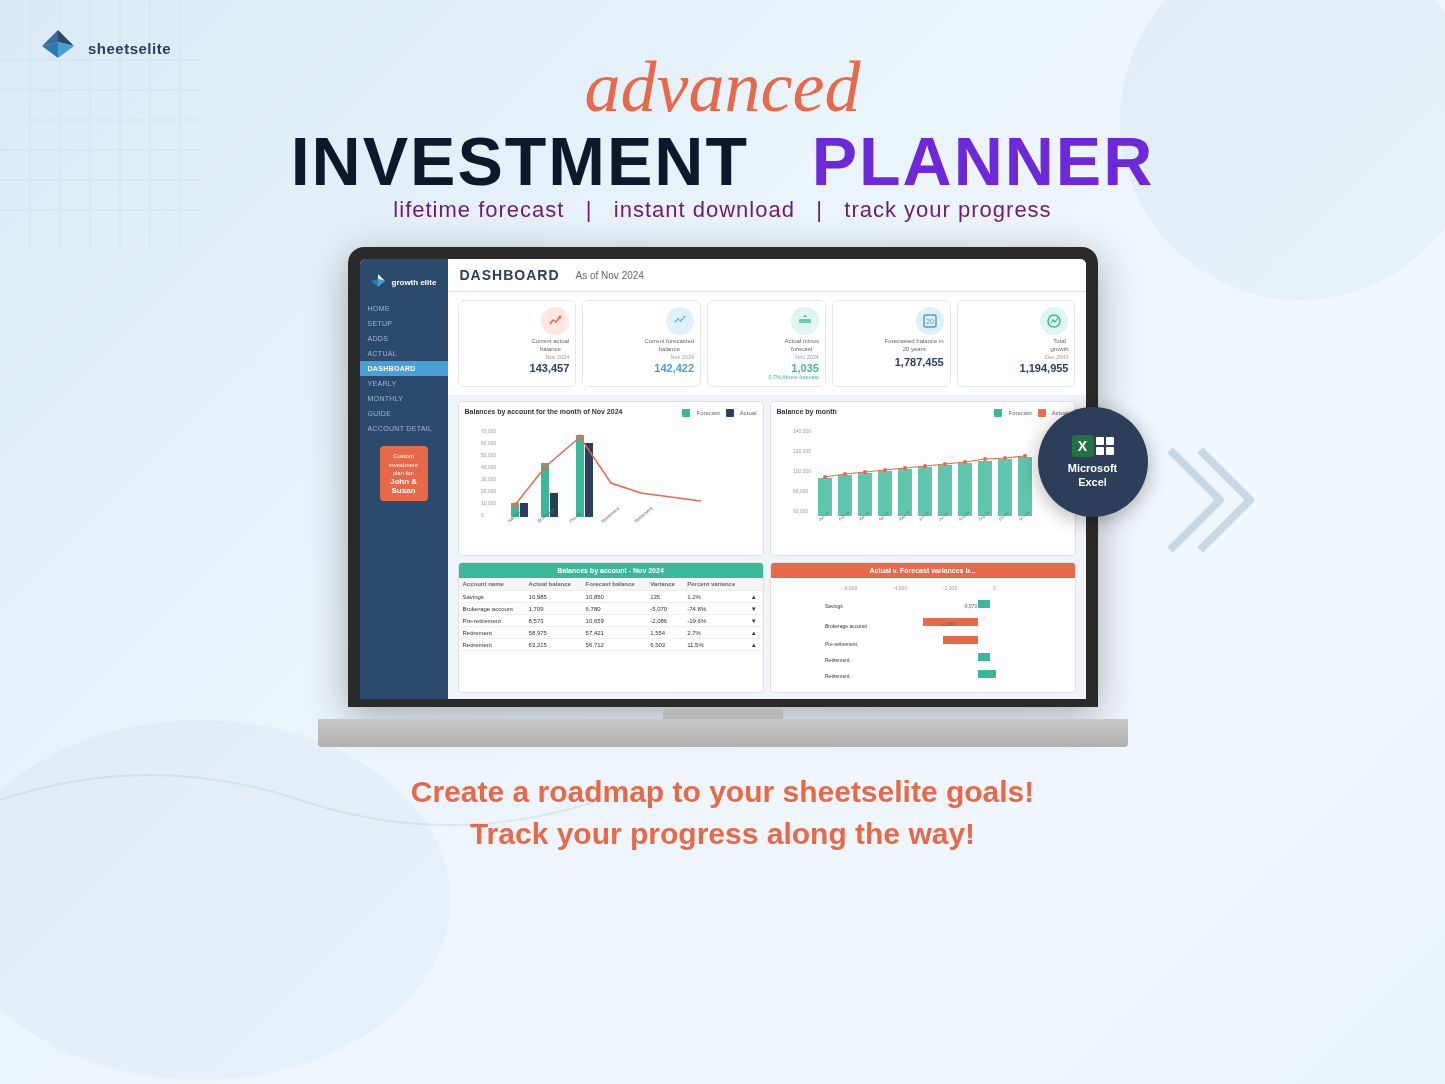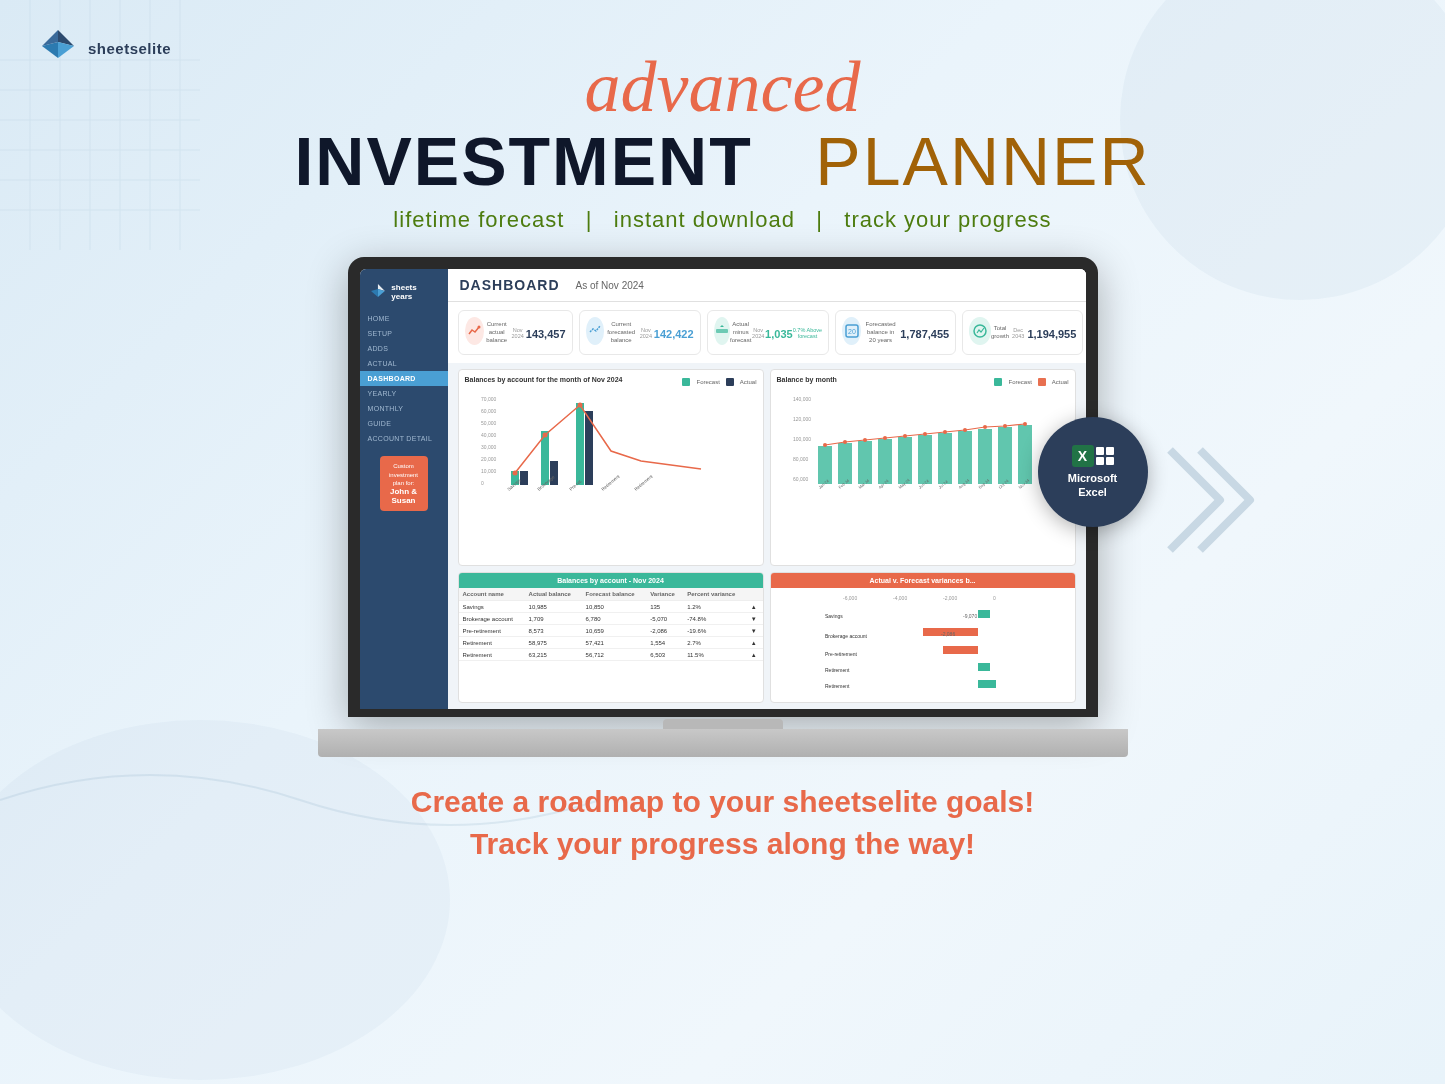--- a/index.html
+++ b/index.html
@@ -67,30 +67,30 @@
       font-weight: 900;
       color: #1e3a5a;
       letter-spacing: 2px;
       display: block;
       line-height: 1;
     }
     .hero-investment {
       color: #0f172a;
     }
     .hero-planner {
-      color: #a16207;
-      font-weight: 400;
+      color: #6d28d9;
+      font-weight: 700;
     }
 
     
     .hero-subtitle {
       text-align: center;
       font-size: 22px;
-      color: #4d7c0f;
-      margin-top: 12px;
+      color: #701a75;
+      margin-top: 2px;
       letter-spacing: 1px;
     }
 
     
     .laptop-container {
       position: relative;
       margin-top: 24px;
       display: flex;
       align-items: center;
       justify-content: center;
@@ -278,21 +278,22 @@
       background: #fff;
     }
     .db-kpi-card {
       flex: 1;
       background: #fff;
       border: 1px solid #e8e8e8;
       border-radius: 6px;
       padding: 6px;
       text-align: center;
       display: flex;
-      align-items: center;
+      flex-direction: column;
+      align-items: flex-end;
     }
     .db-kpi-icon {
       width: 28px;
       height: 28px;
       border-radius: 50%;
       display: flex;
       align-items: center;
       justify-content: center;
       font-size: 12px;
       margin-bottom: 3px;
@@ -450,21 +451,21 @@
 
           <div class="dashboard-content">
 
             <div class="db-sidebar">
               <div class="db-logo-area">
                 <svg class="db-logo-icon" viewBox="0 0 20 18" xmlns="http://www.w3.org/2000/svg">
                   <polygon points="10,1 17,8 10,6" fill="#fff" opacity="0.9"></polygon>
                   <polygon points="10,6 17,8 10,14" fill="#4a9fd4"></polygon>
                   <polygon points="3,8 10,6 10,14" fill="#2c7ab0"></polygon>
                 </svg>
-                <span class="db-logo-txt">sheets years</span>
+                <span class="db-logo-txt">growth elite</span>
               </div>
               <div class="db-nav-item">HOME</div>
               <div class="db-nav-item">SETUP</div>
               <div class="db-nav-item">ADDS</div>
               <div class="db-nav-item">ACTUAL</div>
               <div class="db-nav-item active">DASHBOARD</div>
               <div class="db-nav-item">YEARLY</div>
               <div class="db-nav-item">MONTHLY</div>
               <div class="db-nav-item">GUIDE</div>
               <div class="db-nav-item">ACCOUNT DETAIL</div>

